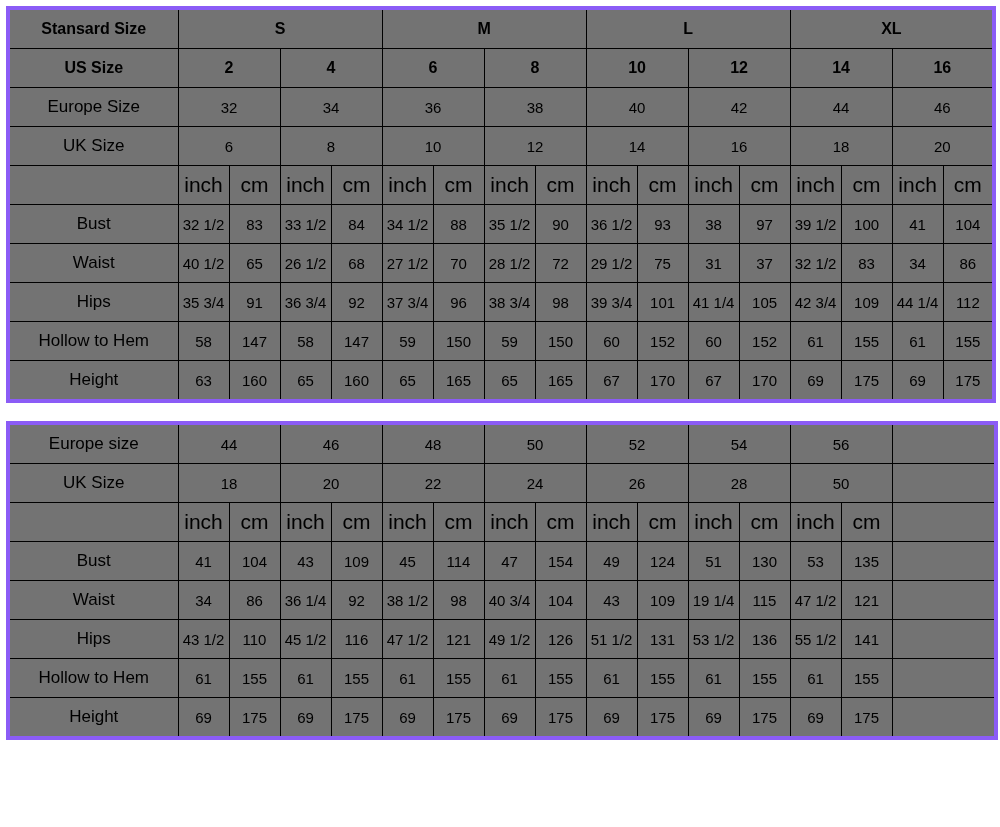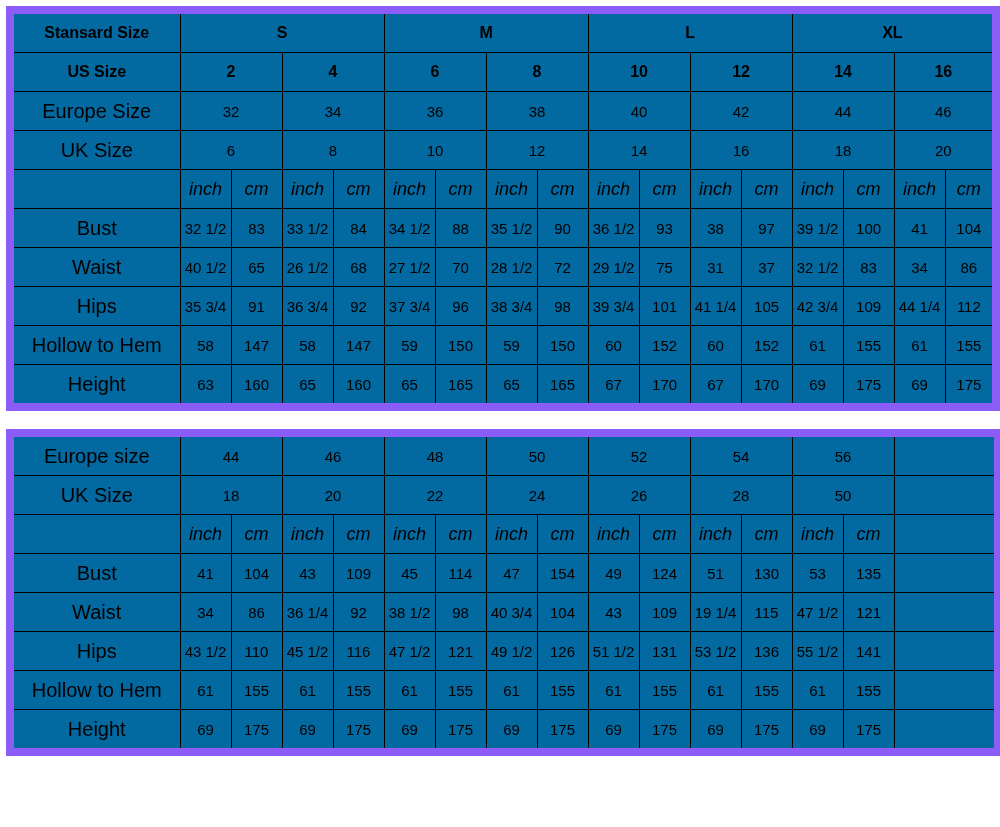--- a/index.html
+++ b/index.html
@@ -18,51 +18,50 @@
     position: relative;
     width: 1000px;
     height: 827px;
     box-sizing: border-box;
     padding: 6px 6px 0 6px;
   }
   table.size-chart {
     border-collapse: collapse;
     table-layout: fixed;
     width: 988px;
-    border: 8px solid #8b5cf6;
-    background: #0369a1;
+    border: 4px solid #8b5cf6;
+    background: #737373;
   }
   table.size-chart td {
     border: 1px solid #000;
     text-align: center;
     vertical-align: middle;
     font-size: 15px;
     height: 38px;
     padding: 0 2px;
     white-space: nowrap;
     overflow: hidden;
   }
   table.size-chart td.label {
-    font-size: 20px;
+    font-size: 17px;
   }
   table.size-chart td.head-label {
     font-weight: bold;
     font-size: 16px;
   }
   table.size-chart td.head-size {
     font-weight: bold;
     font-size: 16px;
   }
   table.size-chart td.us-size {
     font-weight: bold;
     font-size: 16px;
   }
   table.size-chart td.unit {
-    font-size: 18px;
-    font-style: italic;
+    font-size: 21px;
   }
   table.size-chart td.blank {
     border: 1px solid #000;
   }
   .spacer {
     height: 18px;
   }
   
   col.c-label { width: 170px; }
   col.c-val { width: 51px; }

